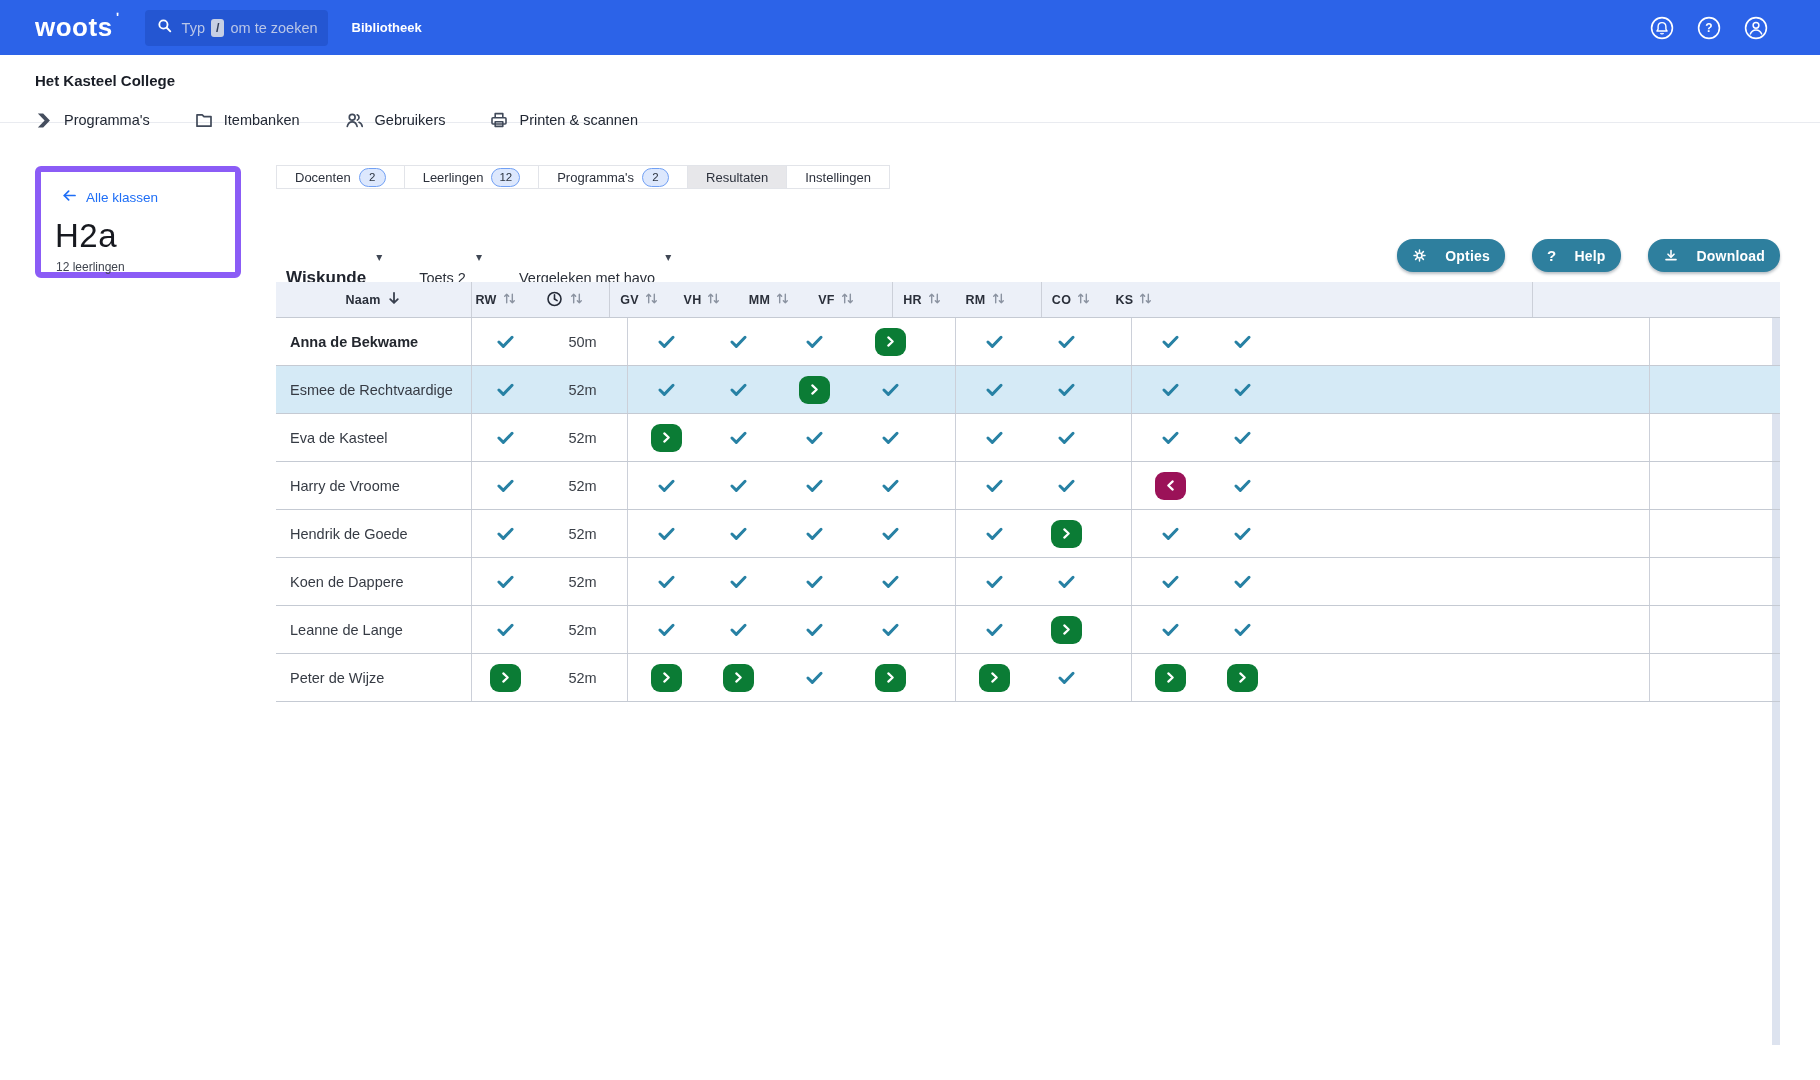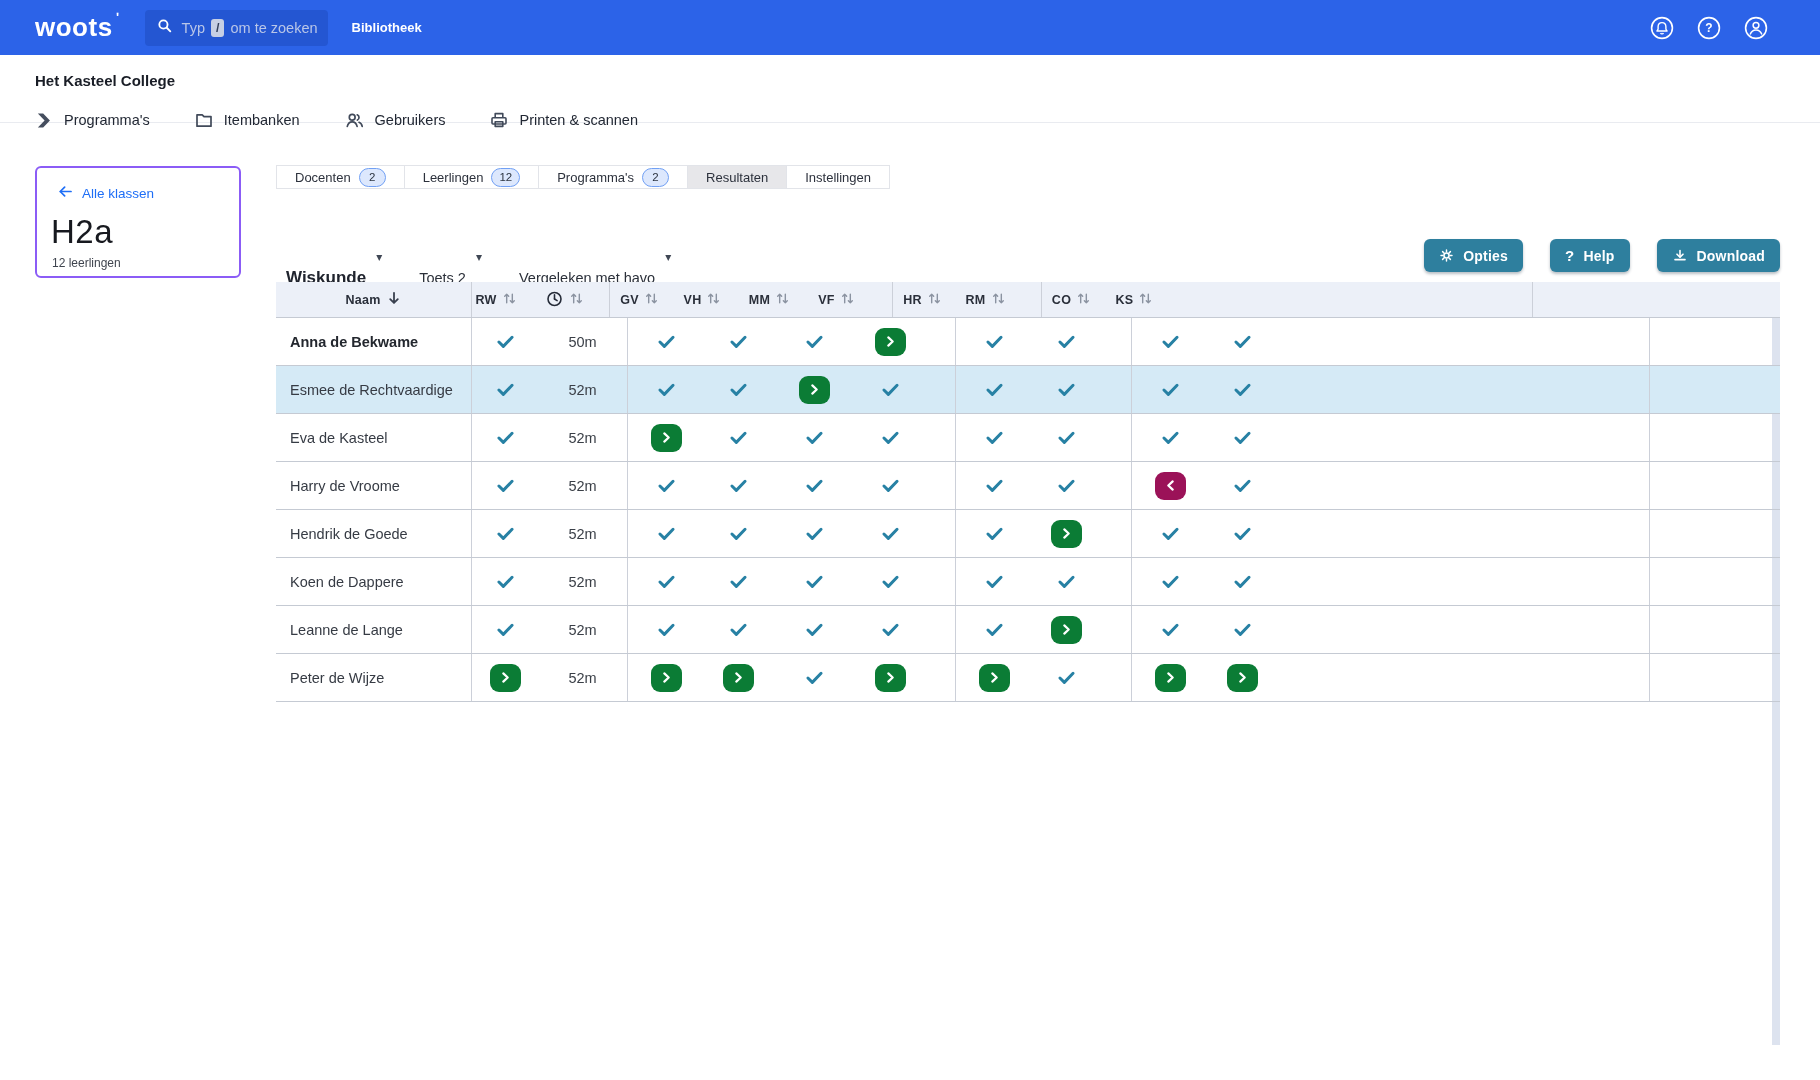--- a/index.html
+++ b/index.html
@@ -26,21 +26,21 @@
   .subheader { position:absolute; top:55px; left:0; width:100%; height:68px; background:#fff;
                border-bottom:1px solid #e9ebf0; padding:17px 0 16px 35px; }
   .school-name { font-size:15px; font-weight:700; color:#191d26; }
   .subnav { margin-top:21px; display:flex; gap:44px; align-items:center; }
   .subnav-item { display:flex; align-items:center; gap:10px; cursor:pointer; }
   .subnav-item .lbl { font-size:14.5px; color:#222834; }
   .subnav-item svg { display:block; }
 
   
   .class-card { position:absolute; left:35px; top:166px; width:206px; height:112px;
-                border:2px solid #8b5cf6; border-radius:6px; background:#fff; padding-top:15px; }
+                border:6px solid #8b5cf6; border-radius:6px; background:#fff; padding-top:15px; }
   .back-link { margin-left:20px; display:inline-flex; align-items:center; gap:8px;
                color:var(--link-blue,#1e6ef6); font-size:13.5px; cursor:pointer; }
   .class-title { margin:9px 0 0 14px; font-size:33px; font-weight:500; color:#17191f; letter-spacing:.5px; }
   .class-sub { margin:5px 0 0 15px; font-size:12px; color:#3f444e; }
 
   
   .tabs-row { position:absolute; left:276px; top:165px; display:flex; }
   .tab { height:24px; background:#fff; border:1px solid #e2e4e9; margin-left:-1px;
          display:flex; align-items:center; justify-content:center; gap:8px;
          font-size:13px; color:#2c313c; padding:0 18px; cursor:pointer; white-space:nowrap; }
@@ -51,23 +51,23 @@
                display:flex; align-items:center; justify-content:center; }
 
   
   .filter-row { position:absolute; left:276px; top:239px; width:1504px; height:33px;
                 display:flex; align-items:center; padding-left:10px; }
   .dropdown { display:flex; align-items:center; gap:10px; cursor:pointer; margin-right:37px; }
   .dropdown .dd-label { font-size:14.5px; color:#2b303a;margin-top:45px; }
   .dropdown.emph .dd-label { font-size:17px; font-weight:700; color:#20242e; }
   .caret { font-size:12px; color:#3f4754; line-height:1; }
   .actions { margin-left:auto; display:flex; gap:27px; }
-  .action-btn { height:33px; border:none; border-radius:6px; background:var(--action-teal,#2e7f9e);
+  .action-btn { height:33px; border:none; border-radius:16px; background:var(--action-teal,#2e7f9e);
                 color:#fff; font-family:inherit; font-size:14px; font-weight:600; letter-spacing:.2px;
-                display:flex; align-items:center; gap:9px; padding:0 15px; cursor:pointer;
+                display:flex; align-items:center; gap:18px; padding:0 15px; cursor:pointer;
                 box-shadow:0 2px 3px rgba(20,40,60,.3); }
   .action-btn svg { display:block; }
   .action-q { font-size:15px; font-weight:700; }
 
   
   .rtable { position:absolute; left:276px; top:282px; width:1504px; }
   .grid-row { display:grid; grid-template-columns:196px 48px 90px 59px 67px 67px 67px 23px 59px 67px 23px 59px 67px 365px 1fr; }
   .thead { height:36px; background:#ecf0f8; border-bottom:1px solid #c5cad3; position:relative; z-index:3; }
   .th { display:flex; align-items:center; justify-content:center; gap:5px;
         font-size:12.5px; font-weight:700; color:#2a2f3a; letter-spacing:.3px; cursor:pointer; }

